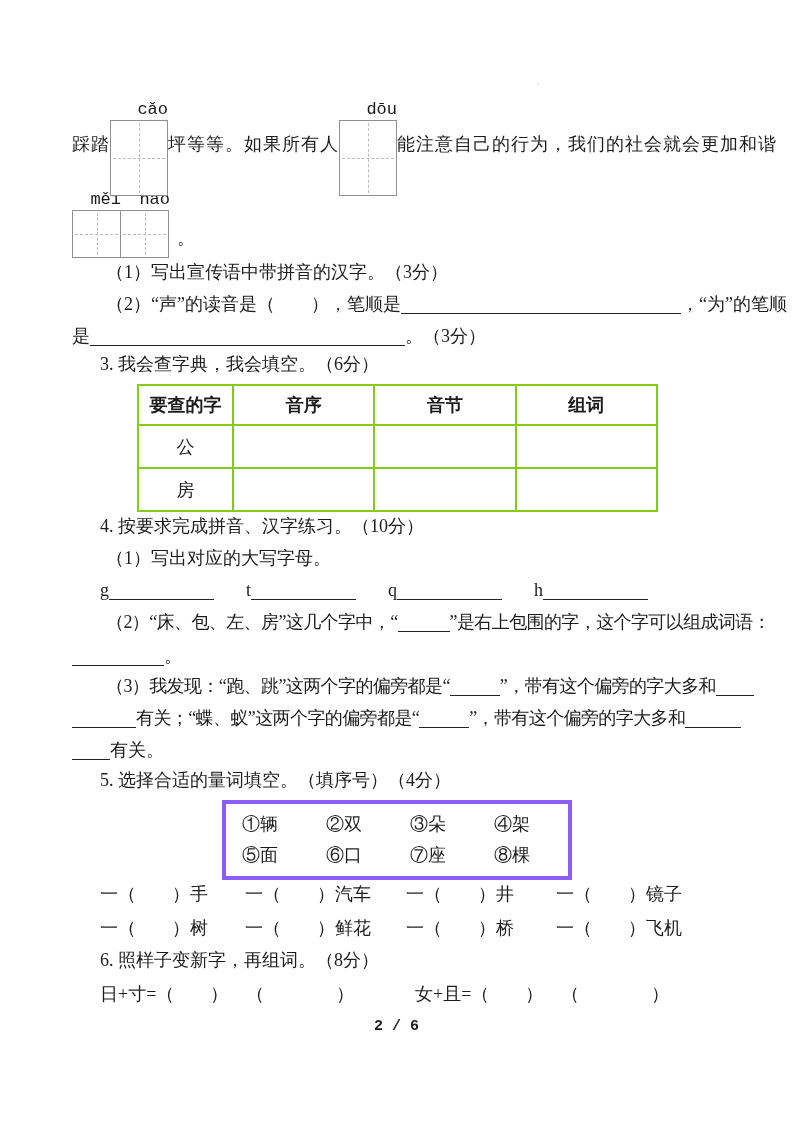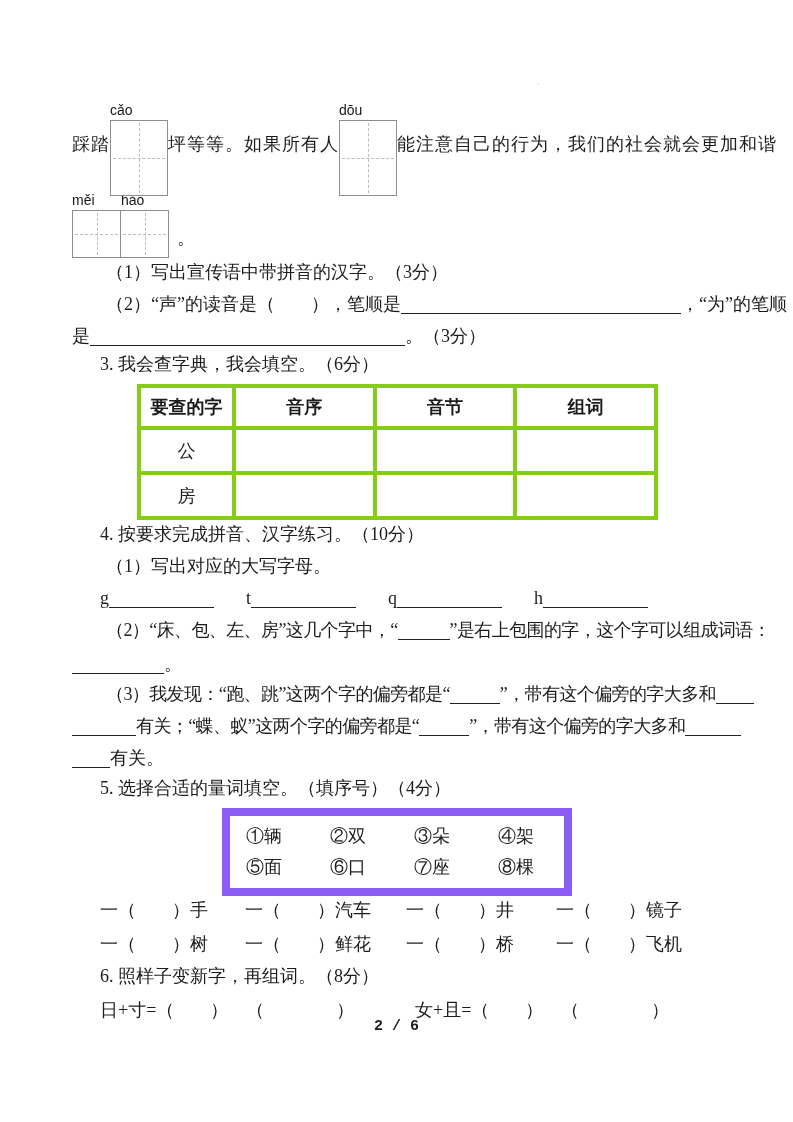--- a/index.html
+++ b/index.html
@@ -16,23 +16,23 @@
   }
   .faint-mark{
     position:absolute;left:536px;top:76px;
     color:#c9c9c9;font-size:13px;opacity:.7;
   }
   
   .pline1{display:flex;align-items:flex-start;height:92px;white-space:nowrap;}
   .ptext{margin-top:32px;font-size:18px;letter-spacing:1px;line-height:24px;}
   .tzg-wrap{display:inline-flex;flex-direction:column;width:58px;margin-top:2px;flex:0 0 auto;}
   .pinyin{
-    display:block;height:18px;line-height:16px;text-align:left;
-    font-family:Liberation Sans, sans-serif;
-    font-size:14px;color:#171717;letter-spacing:0;
+    display:block;height:18px;line-height:16px;text-align:right;
+    font-family:Liberation Mono, monospace;
+    font-size:17px;color:#171717;letter-spacing:0;
   }
   .tzg{position:relative;display:block;width:56px;height:74px;border:1px solid #8f8f8f;background:#fff;}
   .tzg::before{content:"";position:absolute;left:2px;right:2px;top:50%;border-top:1px dashed #bcbcbc;}
   .tzg::after{content:"";position:absolute;top:2px;bottom:2px;left:50%;border-left:1px dashed #bcbcbc;}
   .pline2{display:flex;align-items:flex-start;height:66px;gap:7px;}
   .tzg2-wrap{display:inline-flex;flex-direction:column;width:98px;}
   .pinyin-row{display:flex;height:18px;}
   .pinyin-row .pinyin{width:49px;}
   .tzg-row{display:flex;}
   .tzg2{position:relative;display:block;width:47px;height:46px;border:1px solid #8f8f8f;background:#fff;}
@@ -48,31 +48,31 @@
   .ul{display:inline-block;height:1em;border-bottom:1.5px solid #222;vertical-align:-4px;}
   .w38{width:38px}.w50{width:50px}.w52{width:52px}.w56{width:56px}.w64{width:64px}
   .w92{width:92px}.w105{width:105px}.w280{width:280px}.w315{width:315px}
   .mt10{}.mt8{}.mt6{margin-top:6px}.mt4{margin-top:4px}.mt2{margin-top:2px}.mt0{margin-top:0}
   
   .dict-table{
     border-collapse:collapse;margin:6px 0 0 65px;
     width:521px;table-layout:fixed;
   }
   .dict-table col.c1{width:95px}
-  .dict-table th,.dict-table td{border:4px solid #84cc16;text-align:center;padding:0;}
+  .dict-table th,.dict-table td{border:2px solid #84cc16;text-align:center;padding:0;}
   .dict-table{border:2px solid #2c2c2c;}
   .dict-table th{height:38px;font-weight:bold;font-size:18px;}
   .dict-table td{height:41px;font-weight:normal;font-size:18px;}
   
   .letters-row{display:flex;gap:32px;padding-left:28px;}
   .letter-item{display:inline-block;font-size:18px;}
   
   .qw-box{
     box-sizing:border-box;margin:6px 0 0 150px;width:350px;
-    border:8px solid #8b5cf6;padding:5px 0 5px 16px;
+    border:4px solid #8b5cf6;padding:5px 0 5px 16px;
     display:grid;grid-template-columns:repeat(4,84px);
   }
   .opt{line-height:31px;height:31px;font-size:18px;}
   .fill-row{display:grid;grid-template-columns:145px 161px 150px auto;padding-left:28px;line-height:28px;height:28px;white-space:nowrap;}
   
   .items-row{display:flex;padding-left:28px;line-height:28px;height:28px;white-space:nowrap;}
   .items-row .item1{width:315px;display:inline-block;}
   
   .footer{
     position:absolute;left:0;top:1018px;width:793px;

